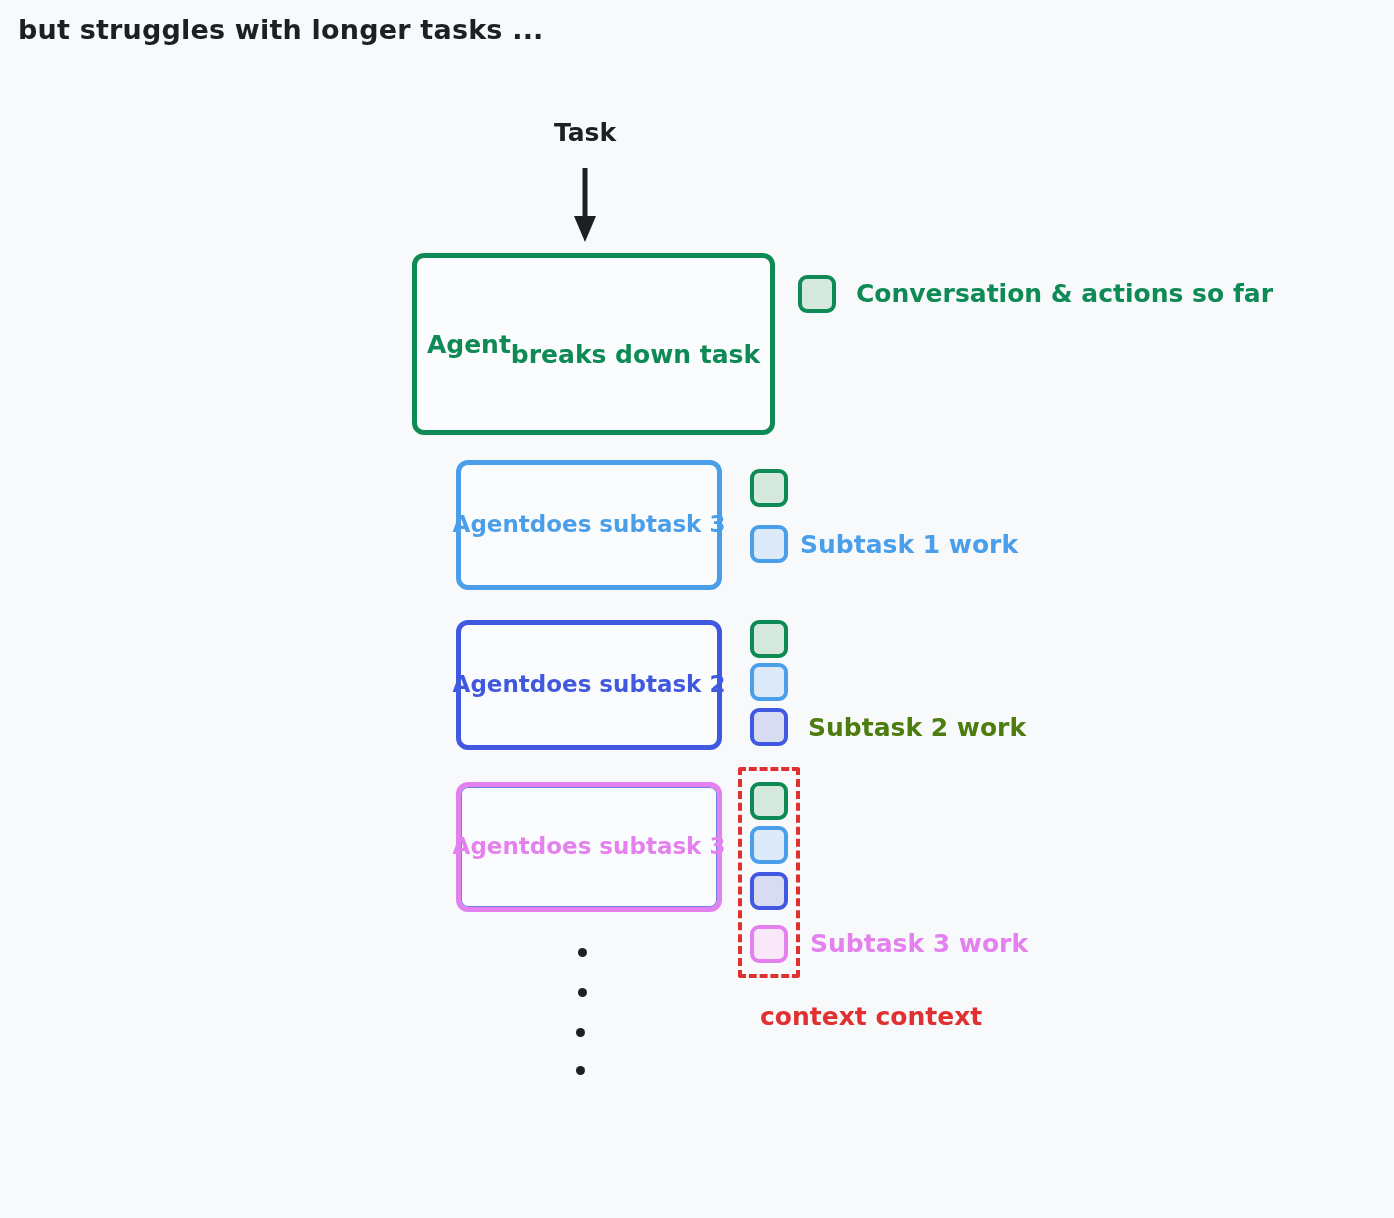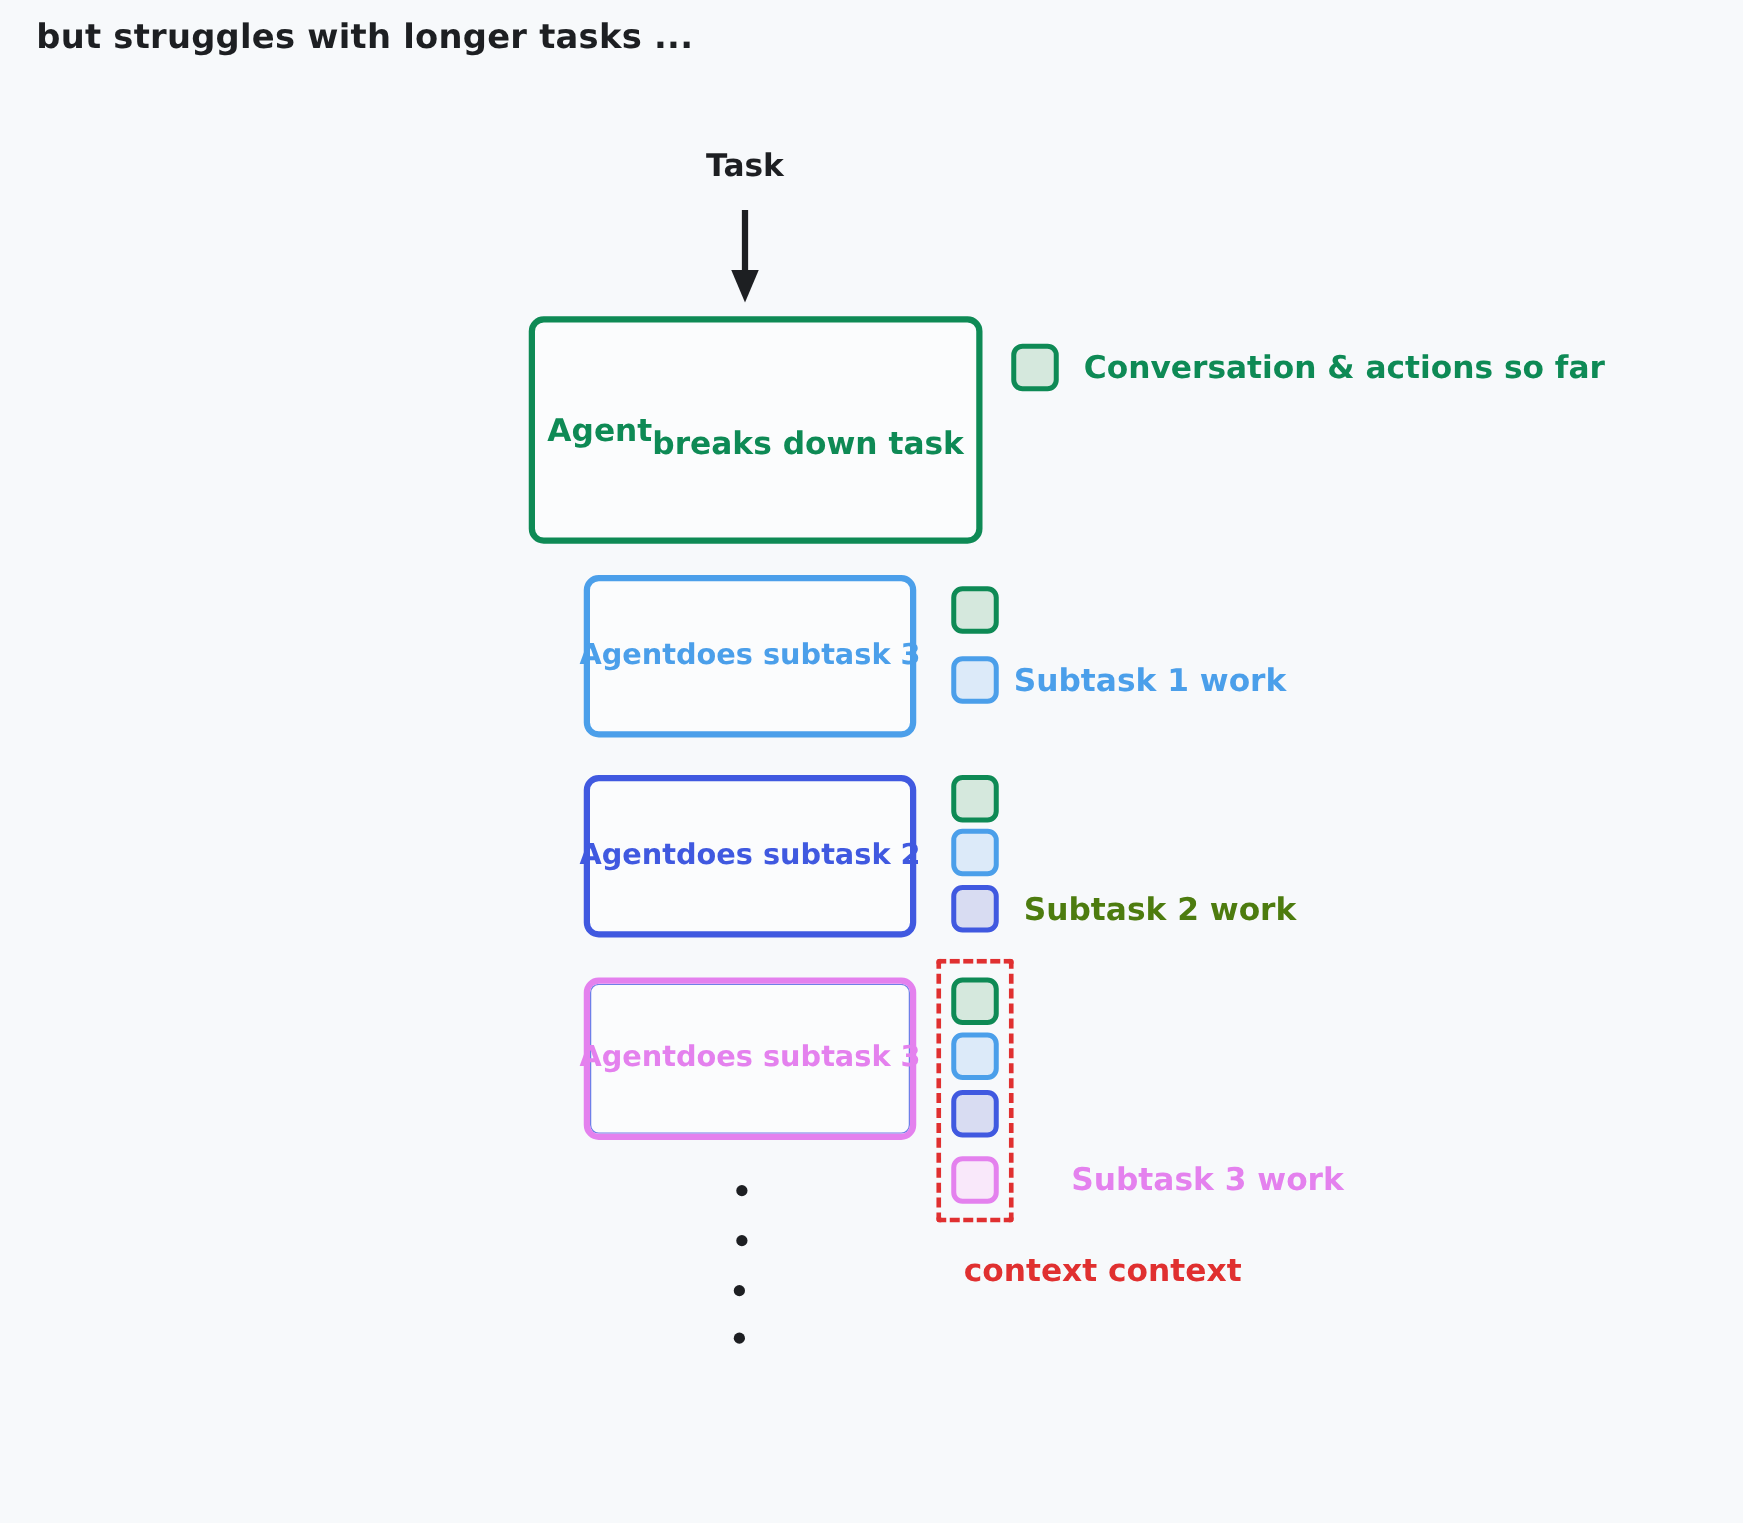--- a/index.html
+++ b/index.html
@@ -9,21 +9,21 @@
   body {
     width: 1394px;
     height: 1218px;
     background: #f7f9fb;
     font-family: "DejaVu Sans", sans-serif;
     overflow: hidden;
     position: relative;
   }
   .stage {
     position: absolute;
-    left: 11px; top: 0;
+    left: 0; top: 0;
     width: 1103px;
     height: 1218px;
   }
 
   
   .headline {
     position: absolute;
     left: 18px;
     top: 14px;
     font-size: 27px;
@@ -194,21 +194,21 @@
   <div class="agent-box box-sub box-sub3">
     <span class="line">Agent</span>
     <span class="line">does subtask 3</span>
   </div>
 
   <div class="overflow-frame"></div>
   <div class="chip chip-green" style="left:750px; top:782px;"></div>
   <div class="chip chip-blue" style="left:750px; top:826px;"></div>
   <div class="chip chip-indigo" style="left:750px; top:872px;"></div>
   <div class="chip chip-pink" style="left:750px; top:925px;"></div>
-  <div class="legend-label legend-pink" style="left:810px; top:929px;margin-left:36px;">Subtask 3 work</div>
+  <div class="legend-label legend-pink" style="left:810px; top:929px;">Subtask 3 work</div>
   <div class="legend-label legend-red" style="left:760px; top:1002px;">context context</div>
 
   <div class="dot" style="left:578px; top:948px;"></div>
   <div class="dot" style="left:578px; top:988px;"></div>
   <div class="dot" style="left:576px; top:1028px;"></div>
   <div class="dot" style="left:576px; top:1066px;"></div>
 
 </div>
 
 </body></html>

